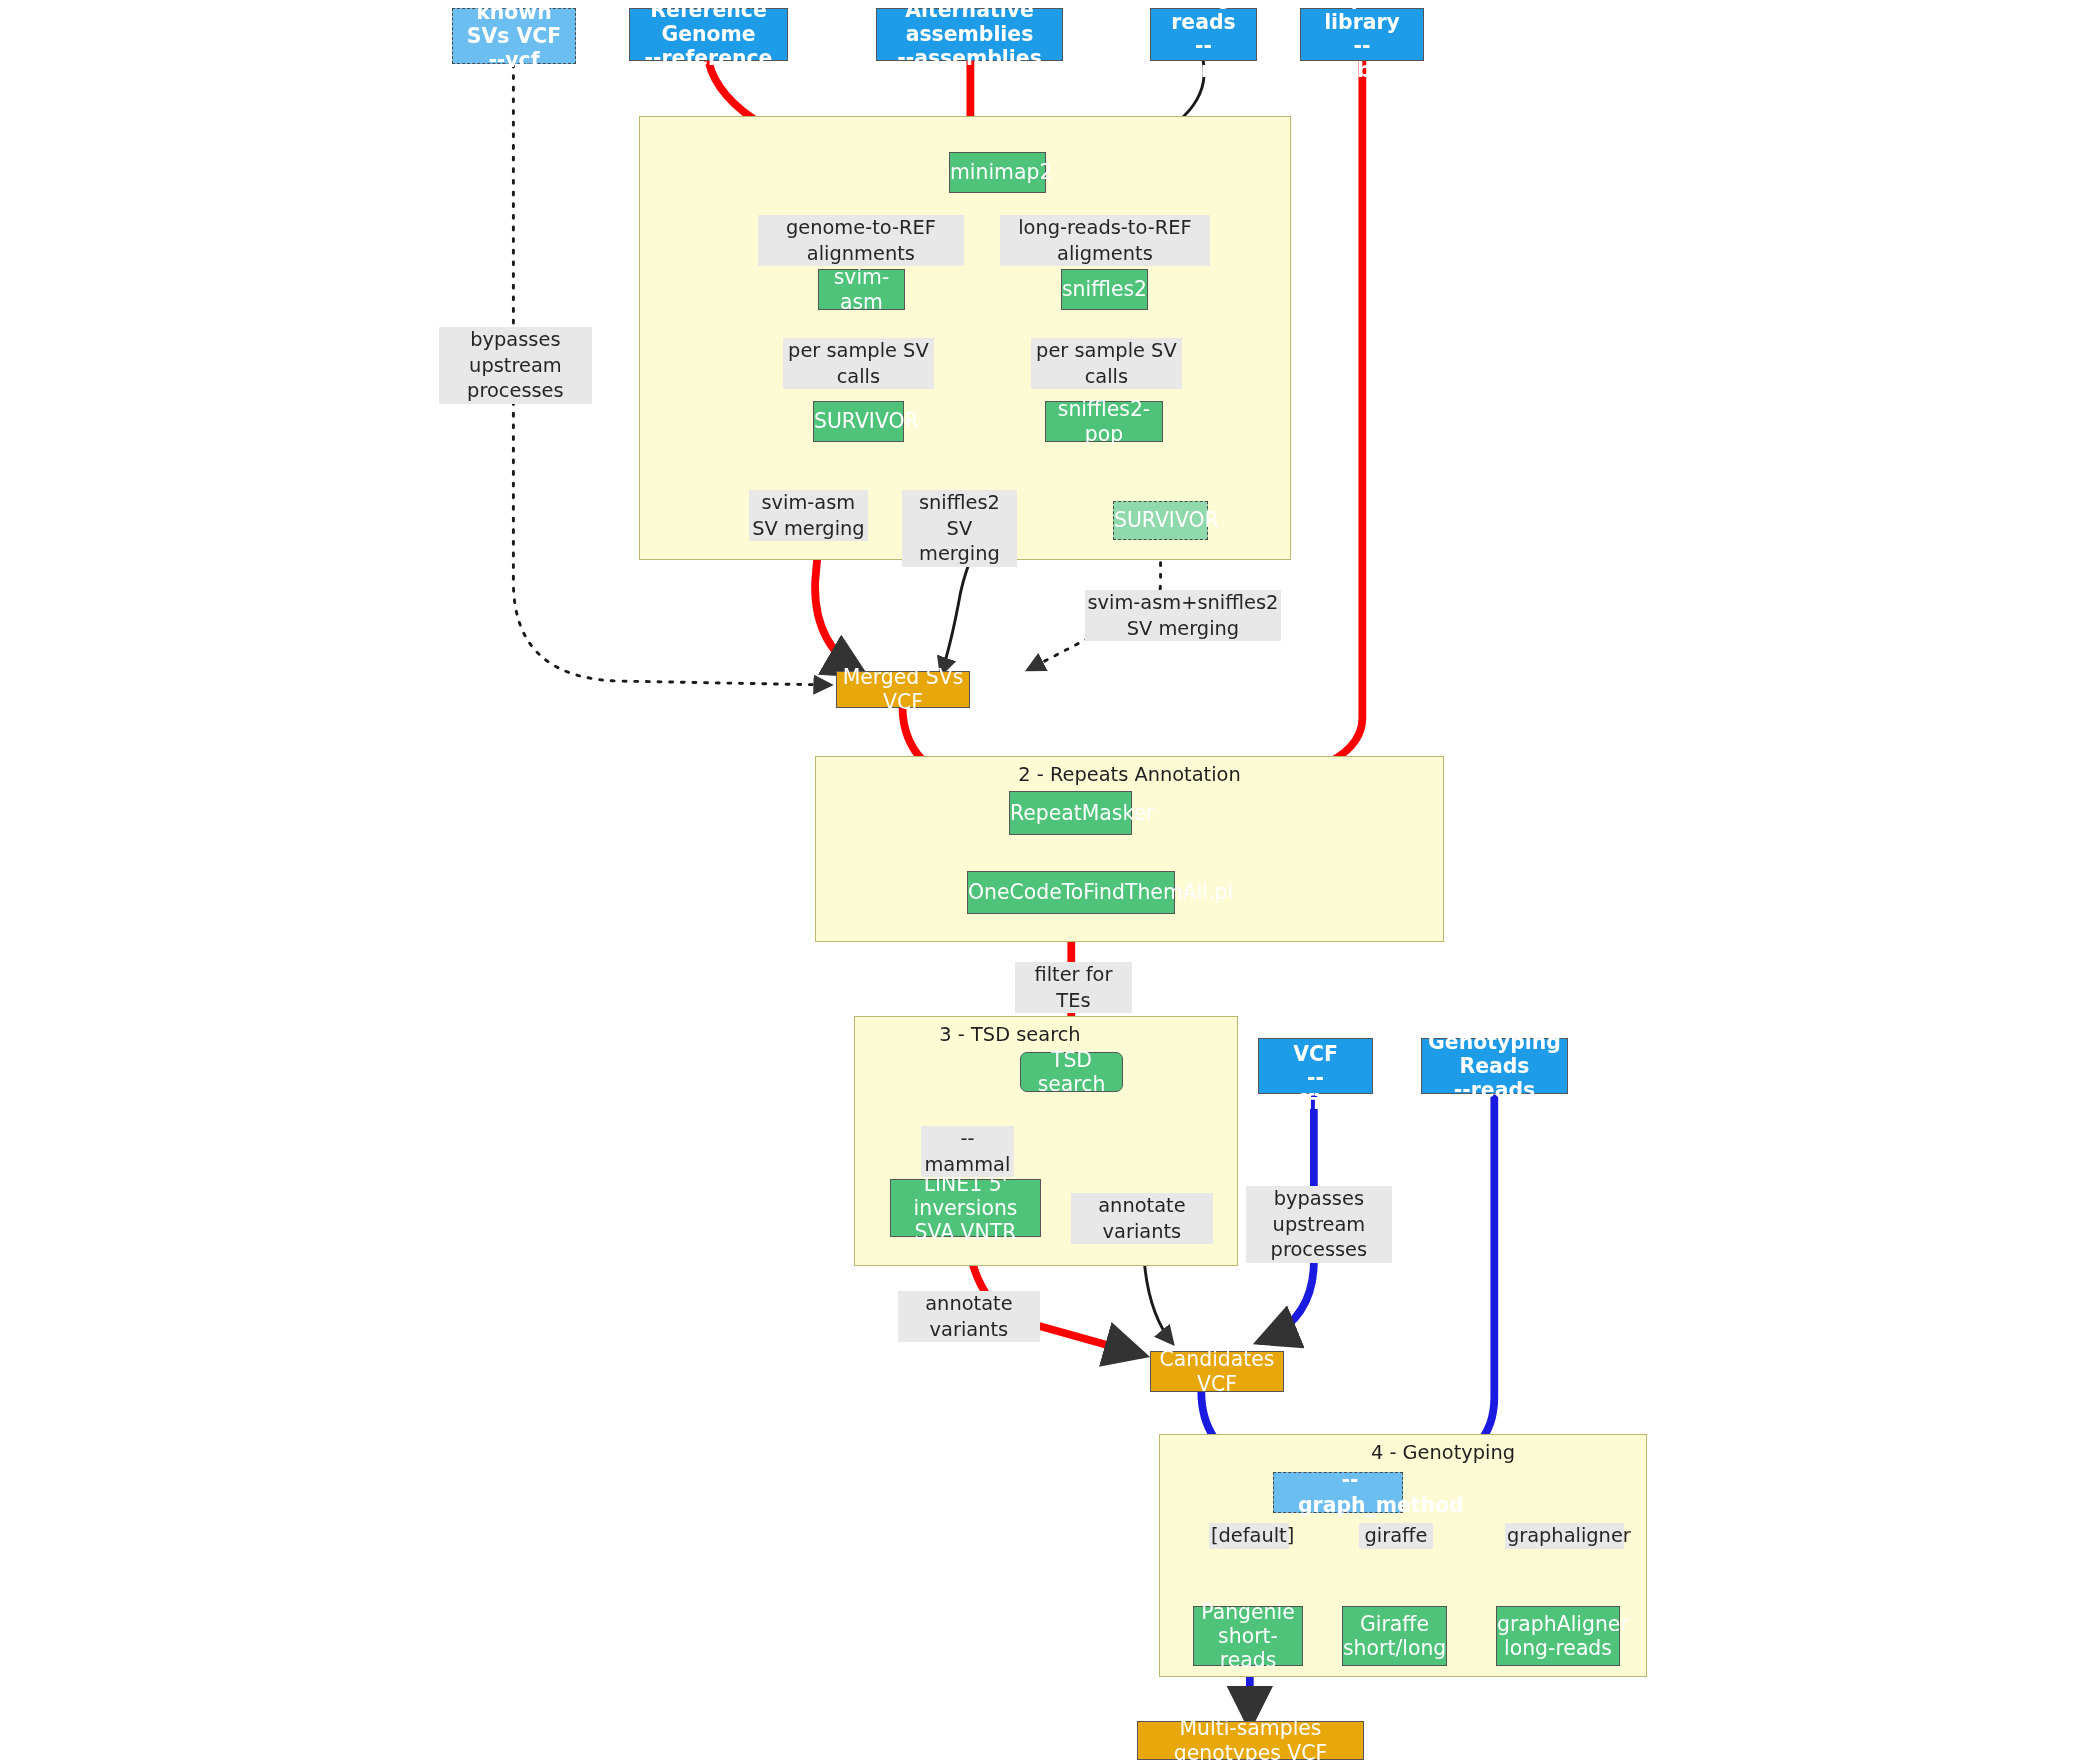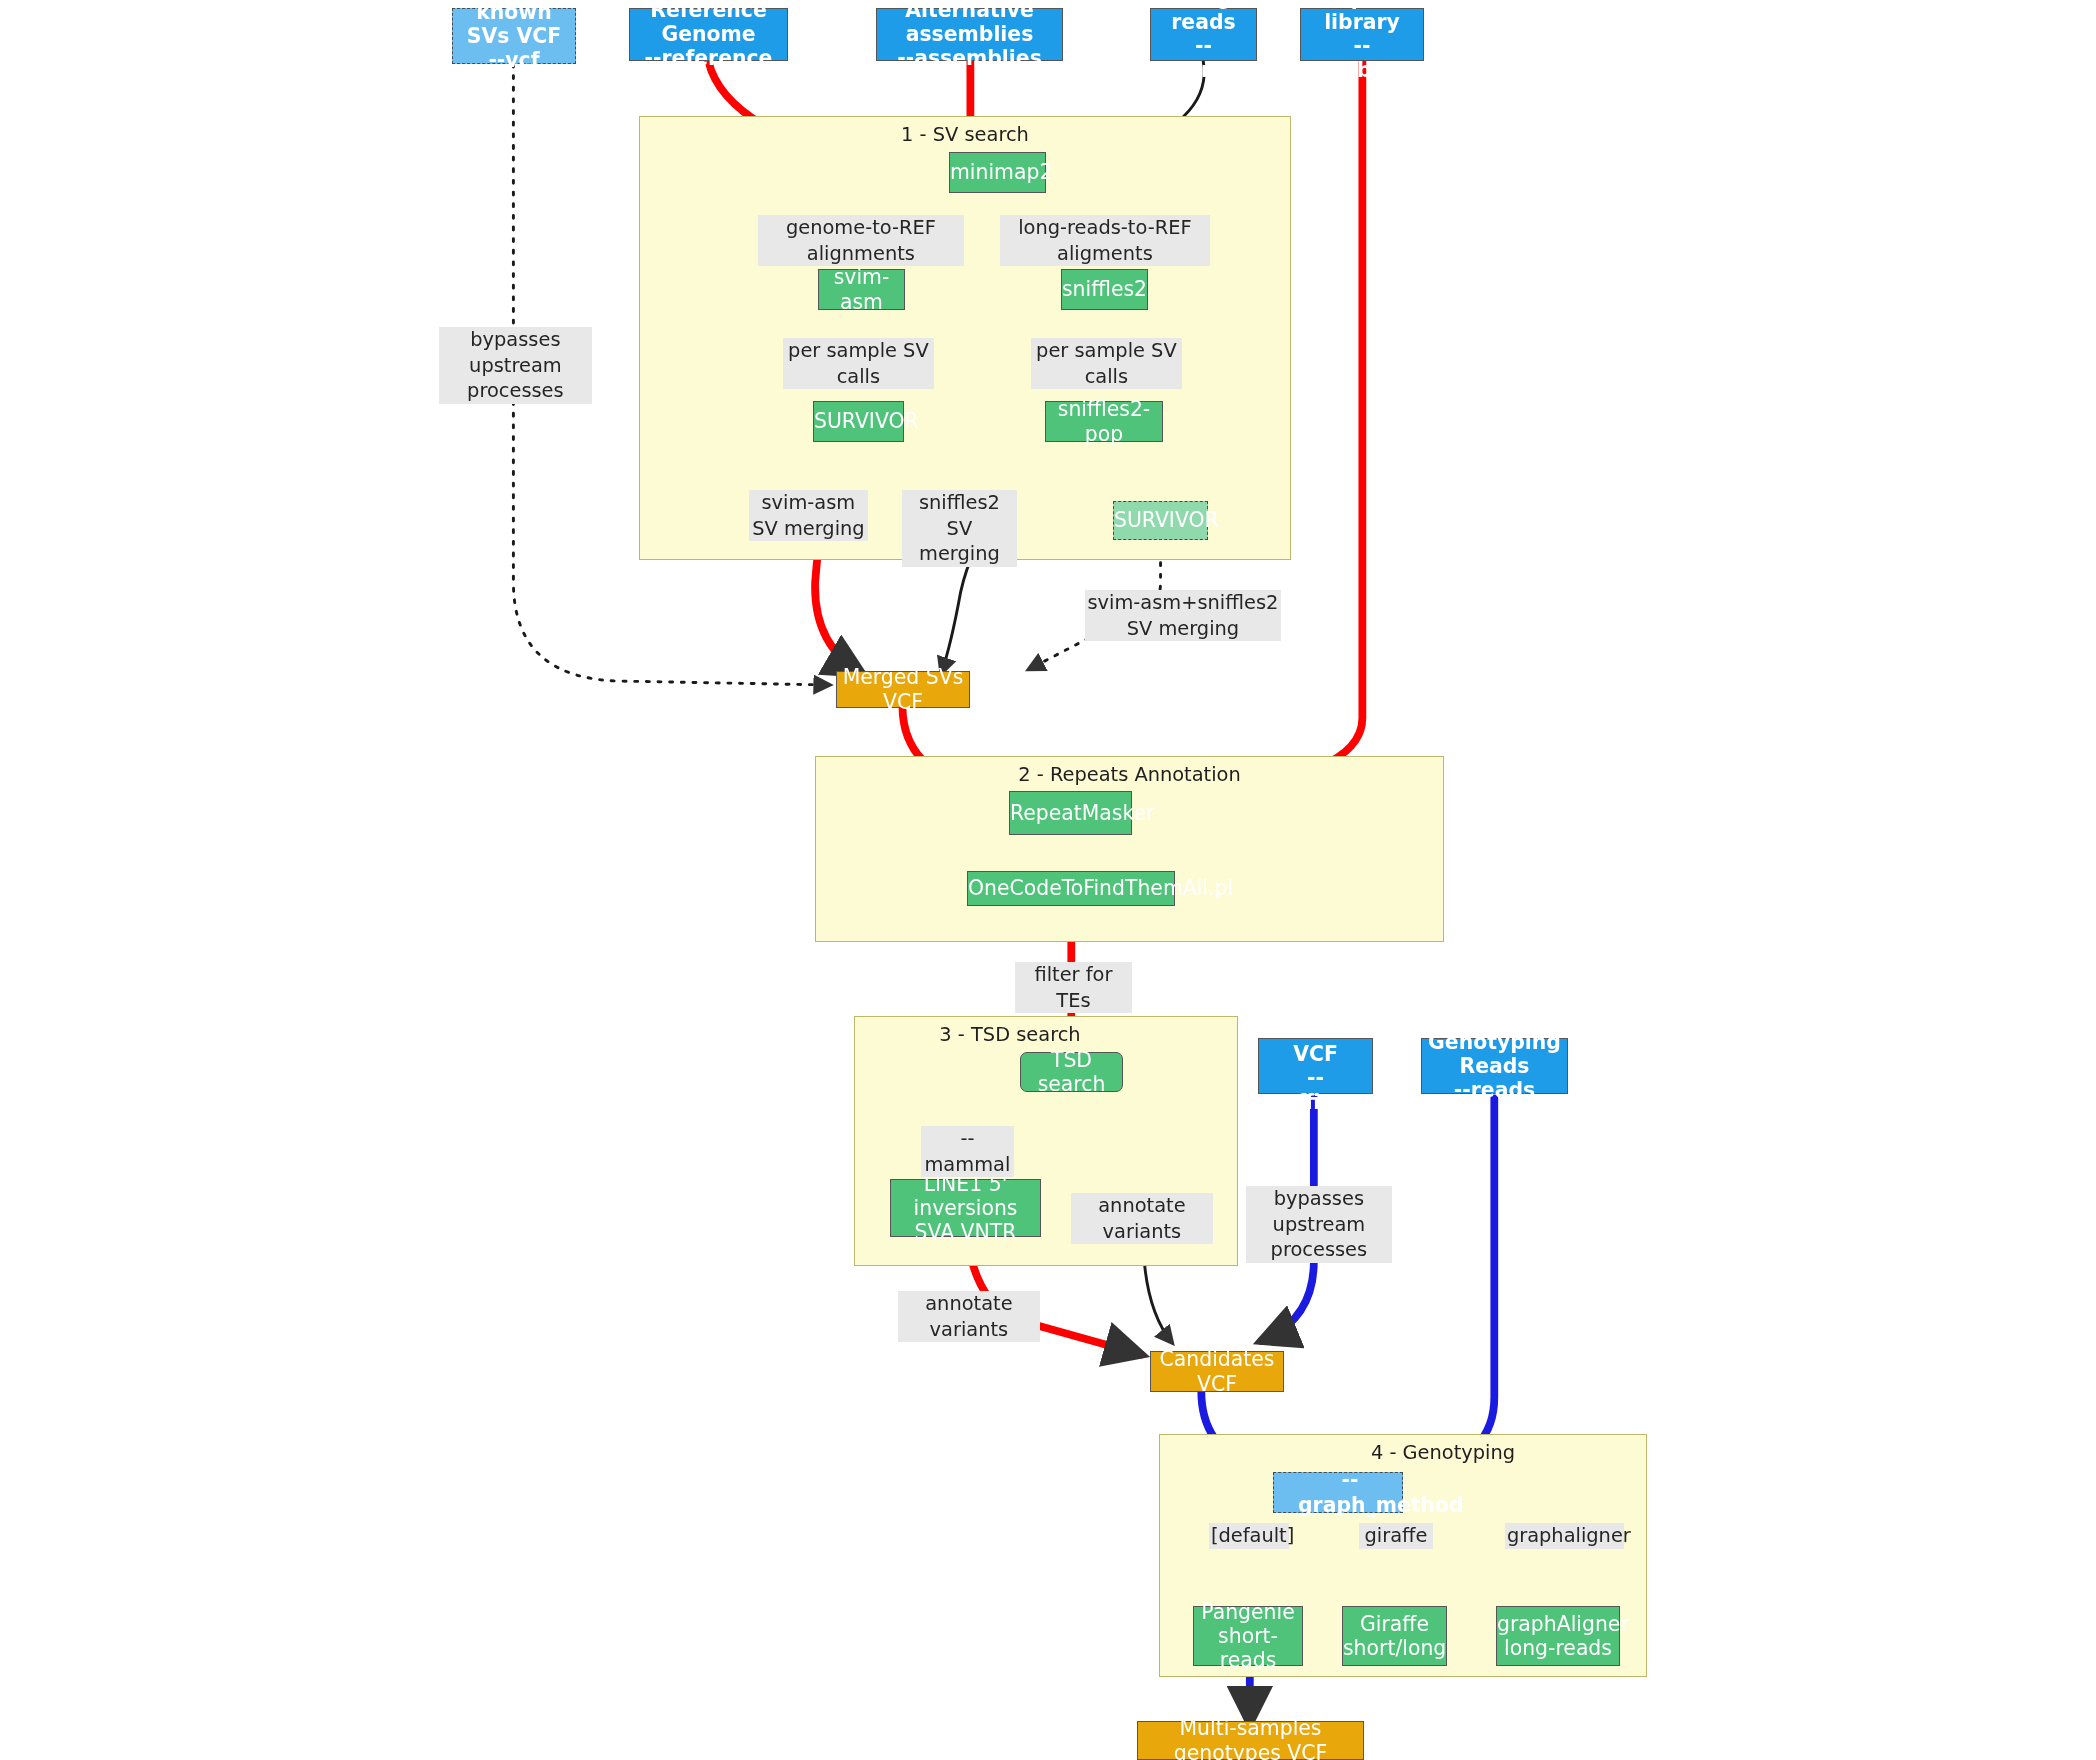--- a/index.html
+++ b/index.html
@@ -102,21 +102,20 @@
     z-index: 4;
     padding: 0 1.9px;
   }
 </style>
 </head>
 <body>
 
 <div id="canvas">
 
   <div class="group" style="left:639px; top:116px; width:652px; height:444px;"></div>
-  <div class="group-title" style="left:639px; top:123px; width:652px;">1 - SV search</div>
 
   <div class="group" style="left:815px; top:756px; width:629px; height:186px;"></div>
   <div class="group-title" style="left:815px; top:763px; width:629px;">2 - Repeats Annotation</div>
 
   <div class="group" style="left:854px; top:1016px; width:384px; height:250px;"></div>
   <div class="group-title" style="left:818px; top:1023px; width:384px;">3 - TSD search</div>
 
   <div class="group" style="left:1159px; top:1434px; width:488px; height:243px;"></div>
   <div class="group-title" style="left:1199px; top:1441px; width:488px;">4 - Genotyping</div>
 
@@ -244,21 +243,21 @@
   </div>
 
   <div class="node n-output" style="left:836px; top:671px; width:134px; height:37px;">
     <span class="lbl">Merged SVs VCF</span>
   </div>
 
   <div class="node n-process" style="left:1009px; top:791px; width:123px; height:44px;">
     <span class="lbl">RepeatMasker</span>
   </div>
 
-  <div class="node n-process" style="left:967px; top:871px; width:208px; height:35px;">
+  <div class="node n-process" style="left:967px; top:871px; width:208px; height:43px;">
     <span class="lbl">OneCodeToFindThemAll.pl</span>
   </div>
 
   <div class="node n-process" style="left:1020px; top:1052px; width:103px; height:40px;border-radius:7px;">
     <span class="lbl">TSD search</span>
   </div>
 
   <div class="node n-process" style="left:890px; top:1179px; width:151px; height:58px;">
     <span class="lbl">LINE1 5' inversions
 SVA VNTR</span>

